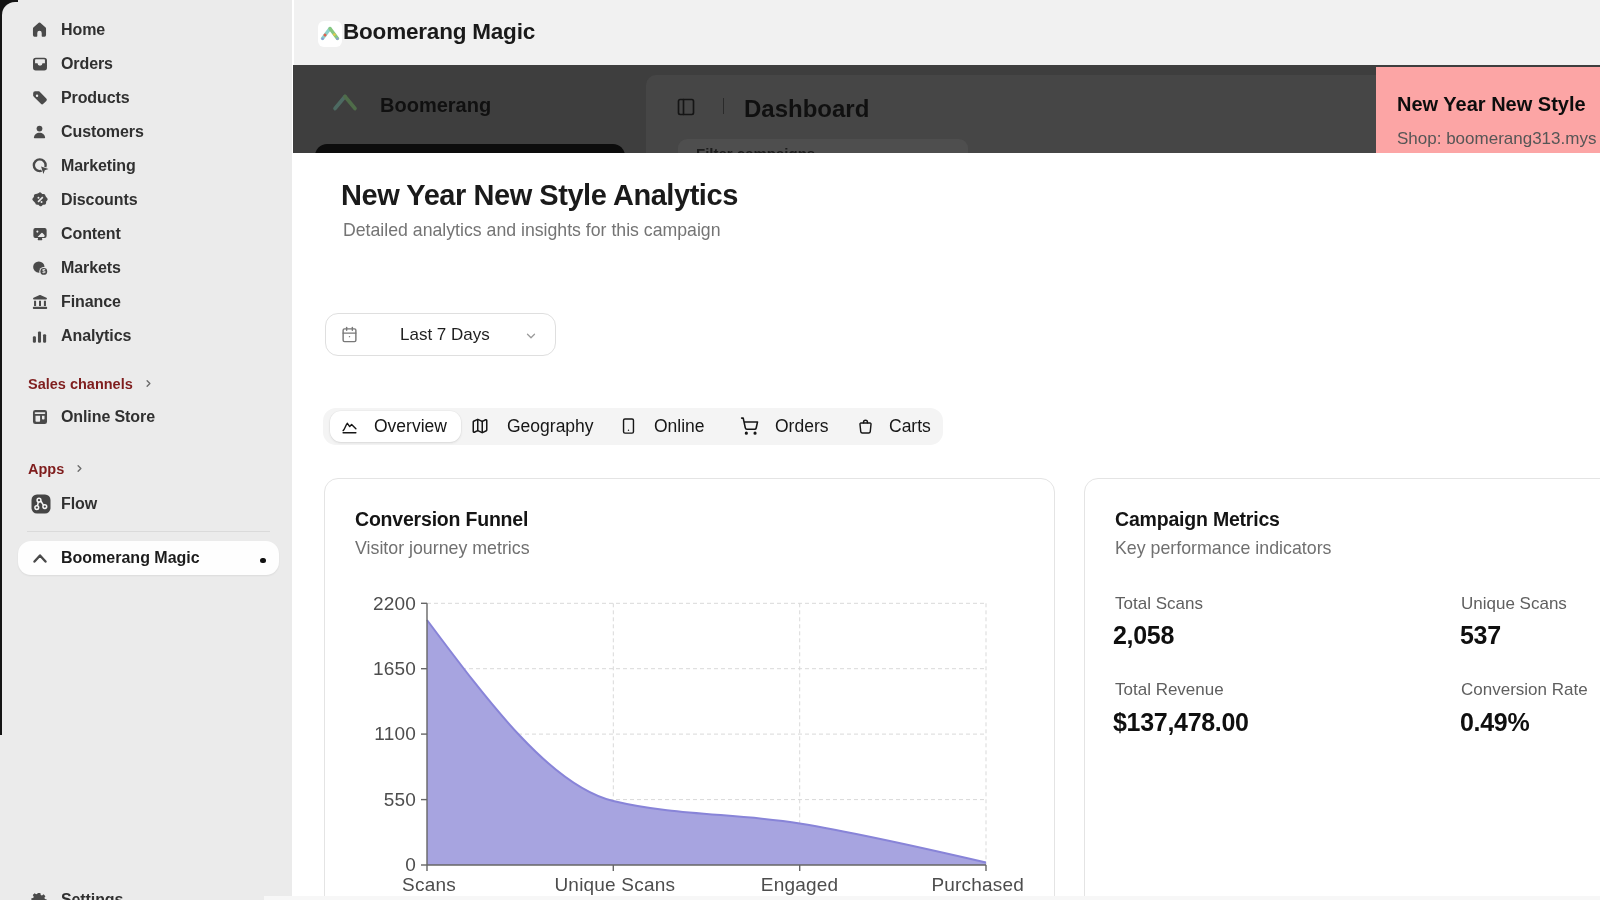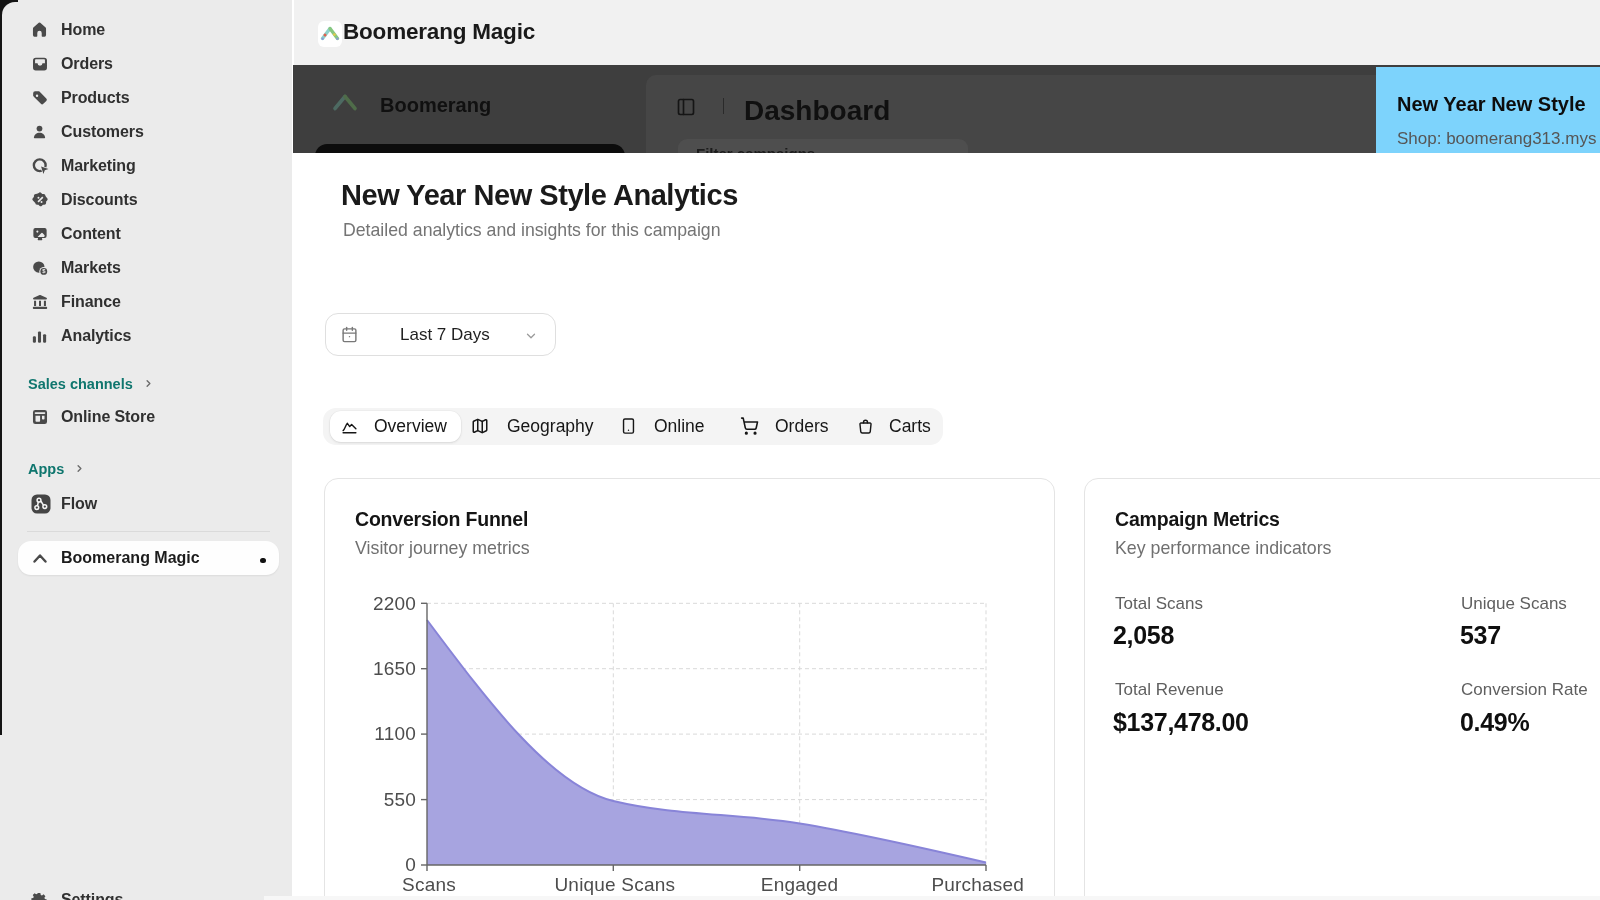--- a/index.html
+++ b/index.html
@@ -7,29 +7,29 @@
   font-family:"Liberation Sans", sans-serif; }
 .abs { position:absolute; }
 #sidebase { left:0; top:0; width:292px; height:900px; background:#ebebeb; }
 #blackcorner { left:0; top:0; width:18px; height:18px; background:#141414; }
 #blackstrip { left:0; top:0; width:2.5px; height:735px; background:#141414; }
 #sidepanel { left:2px; top:2px; width:290px; height:898px; background:#ebebeb; border-top-left-radius:13px; }
 .navitem { position:absolute; left:0; width:290px; height:34px; }
 .navitem svg { position:absolute; left:29px; top:50%; transform:translateY(-50%); }
 .navitem .lbl { position:absolute; left:59px; top:50%; transform:translateY(-50%);
   font-size:16px; font-weight:700; color:#303030; letter-spacing:-0.1px; }
-.sechead { position:absolute; left:26px; font-size:14.5px; font-weight:700; color:#0f766e; }
+.sechead { position:absolute; left:26px; font-size:14.5px; font-weight:700; color:#7f1d1d; }
 #header { left:294px; top:0; width:1306px; height:64.5px; background:#f1f1f1; }
 #appicon { left:24px; top:21px; width:24px; height:26px; background:#fff; border-radius:6px; }
 #apptitle { left:49px; top:50%; transform:translateY(-50%); font-size:22.5px; font-weight:700; color:#1a1a1a; letter-spacing:-0.2px; }
 #band { left:293px; top:64.5px; width:1307px; height:88.5px; background:#3e3e3e; overflow:hidden; }
 #bandpanel { left:353px; top:10.5px; width:954px; height:78px; background:#464646; border-top-left-radius:10px; }
 #bandpill { left:22px; top:79px; width:310px; height:12px; background:#0c0c0c; border-radius:14px 14px 0 0; }
 #bandfilter { left:385px; top:74px; width:290px; height:16px; background:#4e4e4e; border-radius:9px 9px 0 0; overflow:hidden; }
-#popover { left:1083px; top:2px; width:224px; height:86.5px; background:#7dd3fc; overflow:hidden; }
+#popover { left:1083px; top:2px; width:224px; height:86.5px; background:#fca5a5; overflow:hidden; }
 #h1 { left:341px; top:179px; font-size:29px; font-weight:700; color:#1a1a1a; letter-spacing:-0.45px; }
 #subtitle { left:343px; top:220px; font-size:17.7px; color:#747474; }
 #datesel { left:325px; top:313px; width:231px; height:43px; background:#fff;
   border:1.5px solid #dfdfdf; border-radius:13px; }
 #tabs { left:323px; top:407.5px; width:620px; height:37px; background:#f4f4f4; border-radius:13px; }
 #tabpill { left:7px; top:3px; width:131px; height:31px; background:#fff; border-radius:11px;
   box-shadow:0 1px 2.5px rgba(0,0,0,0.10), 0 0 0 0.5px rgba(0,0,0,0.04); }
 .tablbl { position:absolute; top:50%; transform:translateY(-50%); font-size:17.5px; font-weight:500; color:#161616; }
 .tabico { position:absolute; top:50%; transform:translateY(-50%); }
 #card1 { left:323.5px; top:477.5px; width:731px; height:449px; background:#fff;
@@ -181,21 +181,21 @@
   <svg class="abs" style="left:37px;top:27px" width="30" height="21" viewBox="0 0 30 21">
     <path d="M5 16.5 L15 4.5" stroke="#4d6a62" stroke-width="3.6" stroke-linecap="round" fill="none"></path>
     <path d="M15 4.5 L25 16.5" stroke="#4f6c49" stroke-width="3.6" stroke-linecap="round" fill="none"></path>
   </svg>
   <div class="abs" style="left:87px;top:29px;font-size:20px;font-weight:700;color:#101010">Boomerang</div>
   <svg class="abs" style="left:383px;top:32px" width="20" height="20" viewBox="0 0 24 24" fill="none" stroke="#151515" stroke-width="2" stroke-linecap="round" stroke-linejoin="round">
     <rect width="18" height="18" x="3" y="3" rx="2"></rect>
       <path d="M9 3v18"></path>
   </svg>
   <div class="abs" style="left:430px;top:33px;width:1px;height:16px;background:#2a2a2a"></div>
-  <div class="abs" style="left:451px;top:30px;font-size:28px;font-weight:700;color:#101010">Dashboard</div>
+  <div class="abs" style="left:451px;top:30px;font-size:24px;font-weight:700;color:#101010">Dashboard</div>
   <div class="abs" id="popover">
     <div class="abs" style="left:21px;top:26px;font-size:20px;font-weight:700;color:#0d0d0d;white-space:nowrap">New Year New Style</div>
     <div class="abs" style="left:21px;top:62px;font-size:17px;color:#565656;white-space:nowrap">Shop: boomerang313.mys</div>
   </div>
 </div>
 
 <div class="abs" id="h1">New Year New Style Analytics</div>
 <div class="abs" id="subtitle">Detailed analytics and insights for this campaign</div>
 
 <div class="abs" id="datesel">

